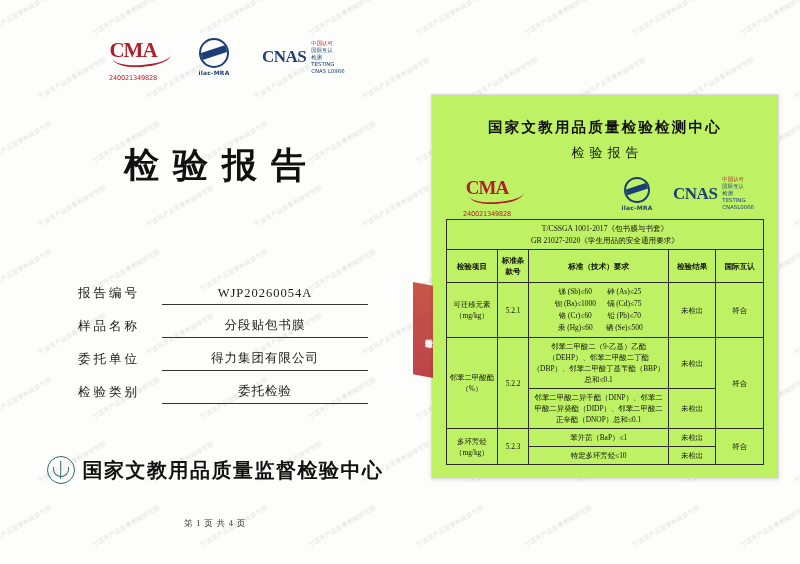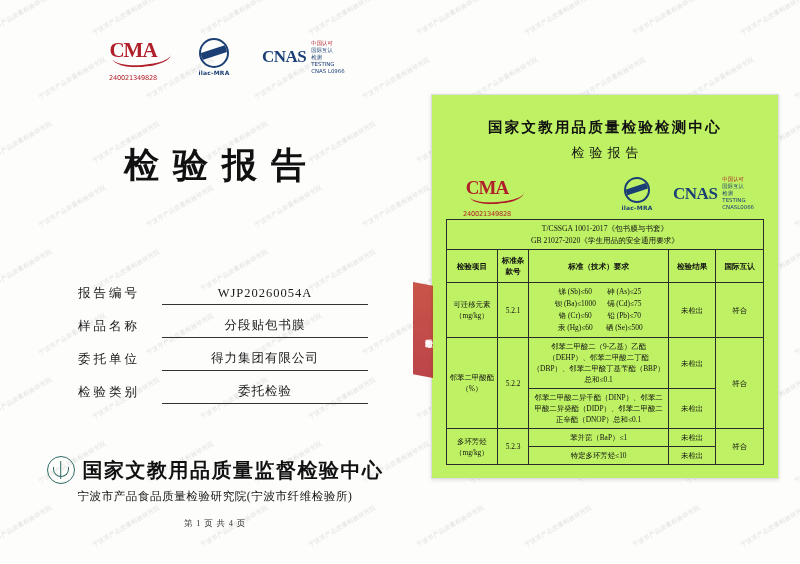--- a/index.html
+++ b/index.html
@@ -472,21 +472,20 @@
         <div class="field-label">检验类别</div>
         <div class="field-value">委托检验</div>
       </div>
     </div>
 
     <div class="cover-footer">
       <div class="footer-row">
         <div class="footer-seal"></div>
         <div class="footer-main">国家文教用品质量监督检验中心</div>
       </div>
-      <div class="footer-sub">宁波市产品食品质量检验研究院(宁波市纤维检验所)</div>
     </div>
 
     <div class="page-no">第 1 页 共 4 页</div>
   </div>
 
   <div class="seal-strip">检验专用章</div>
 
   <div class="inner">
 
     <div class="inner-title">国家文教用品质量检验检测中心</div>

